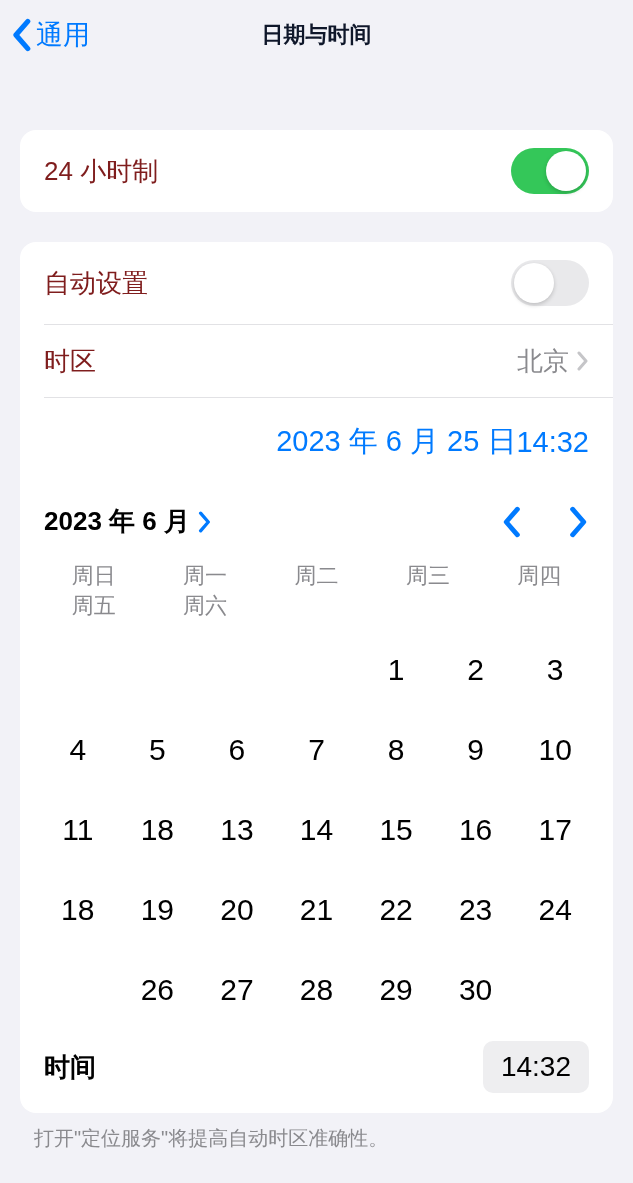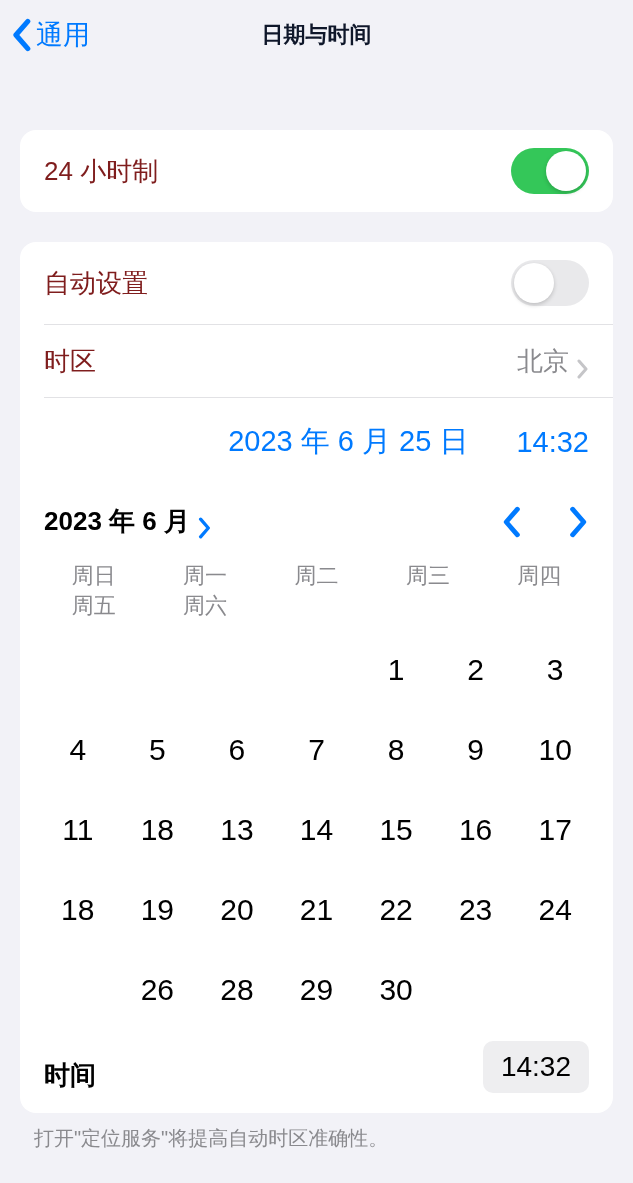--- a/index.html
+++ b/index.html
@@ -87,48 +87,47 @@
       top: 3px;
       box-shadow: 0 2px 4px rgba(0,0,0,0.18);
     }
     .toggle.on .toggle-knob { right: 3px; }
     .toggle.off .toggle-knob { left: 3px; }
 
     .row-value {
       font-size: 26px;
       color: #8a8a8e;
       display: flex;
-      align-items: flex-end;
+      align-items: center;
       gap: 8px;
     }
     .chevron-right {
       width: 12px;
       height: 20px;
       color: #c5c5c8;
     }
 
     .datetime-row {
       display: flex;
       justify-content: flex-end;
       align-items: center;
-      gap: 48px;
       padding: 24px 24px;
       font-size: 29px;
       color: #007aff;
     }
 
     .calendar-header {
       display: flex;
       align-items: center;
       justify-content: space-between;
       padding: 18px 24px 18px 24px;
     }
     .month-picker {
       display: flex;
-      align-items: flex-end;
+      align-items: center;
       gap: 8px;
       font-size: 26px;
       font-weight: 600;
       color: #000;
       cursor: pointer;
     }
     .month-chevron {
       width: 14px;
       height: 22px;
       color: #007aff;
@@ -185,21 +184,21 @@
       left: 50%;
       top: 50%;
       transform: translate(-50%, -50%);
       z-index: -1;
     }
     .day-cell span { position: relative; z-index: 1; }
 
     .time-row {
       display: flex;
       justify-content: space-between;
-      align-items: flex-end;
+      align-items: center;
       padding: 16px 24px 20px 24px;
     }
     .time-row-label {
       font-size: 26px;
       font-weight: 600;
       color: #000;
     }
     .time-chip {
       background: #eeeef0;
       border-radius: 10px;
@@ -311,20 +310,21 @@
       <div class="day-cell"><span>17</span></div>
       <div class="day-cell"><span>18</span></div>
       <div class="day-cell"><span>19</span></div>
       <div class="day-cell"><span>20</span></div>
       <div class="day-cell"><span>21</span></div>
       <div class="day-cell"><span>22</span></div>
       <div class="day-cell"><span>23</span></div>
       <div class="day-cell"><span>24</span></div>
       <div class="day-cell selected"><span>25</span></div>
       <div class="day-cell"><span>26</span></div>
+      <div class="day-cell"><span>27</span></div>
       <div class="day-cell"><span>28</span></div>
       <div class="day-cell"><span>29</span></div>
       <div class="day-cell"><span>30</span></div>
     </div>
 
   <div class="time-row">
     <div class="time-row-label">时间</div>
     <div class="time-chip">14:32</div>
   </div>
 </div>

